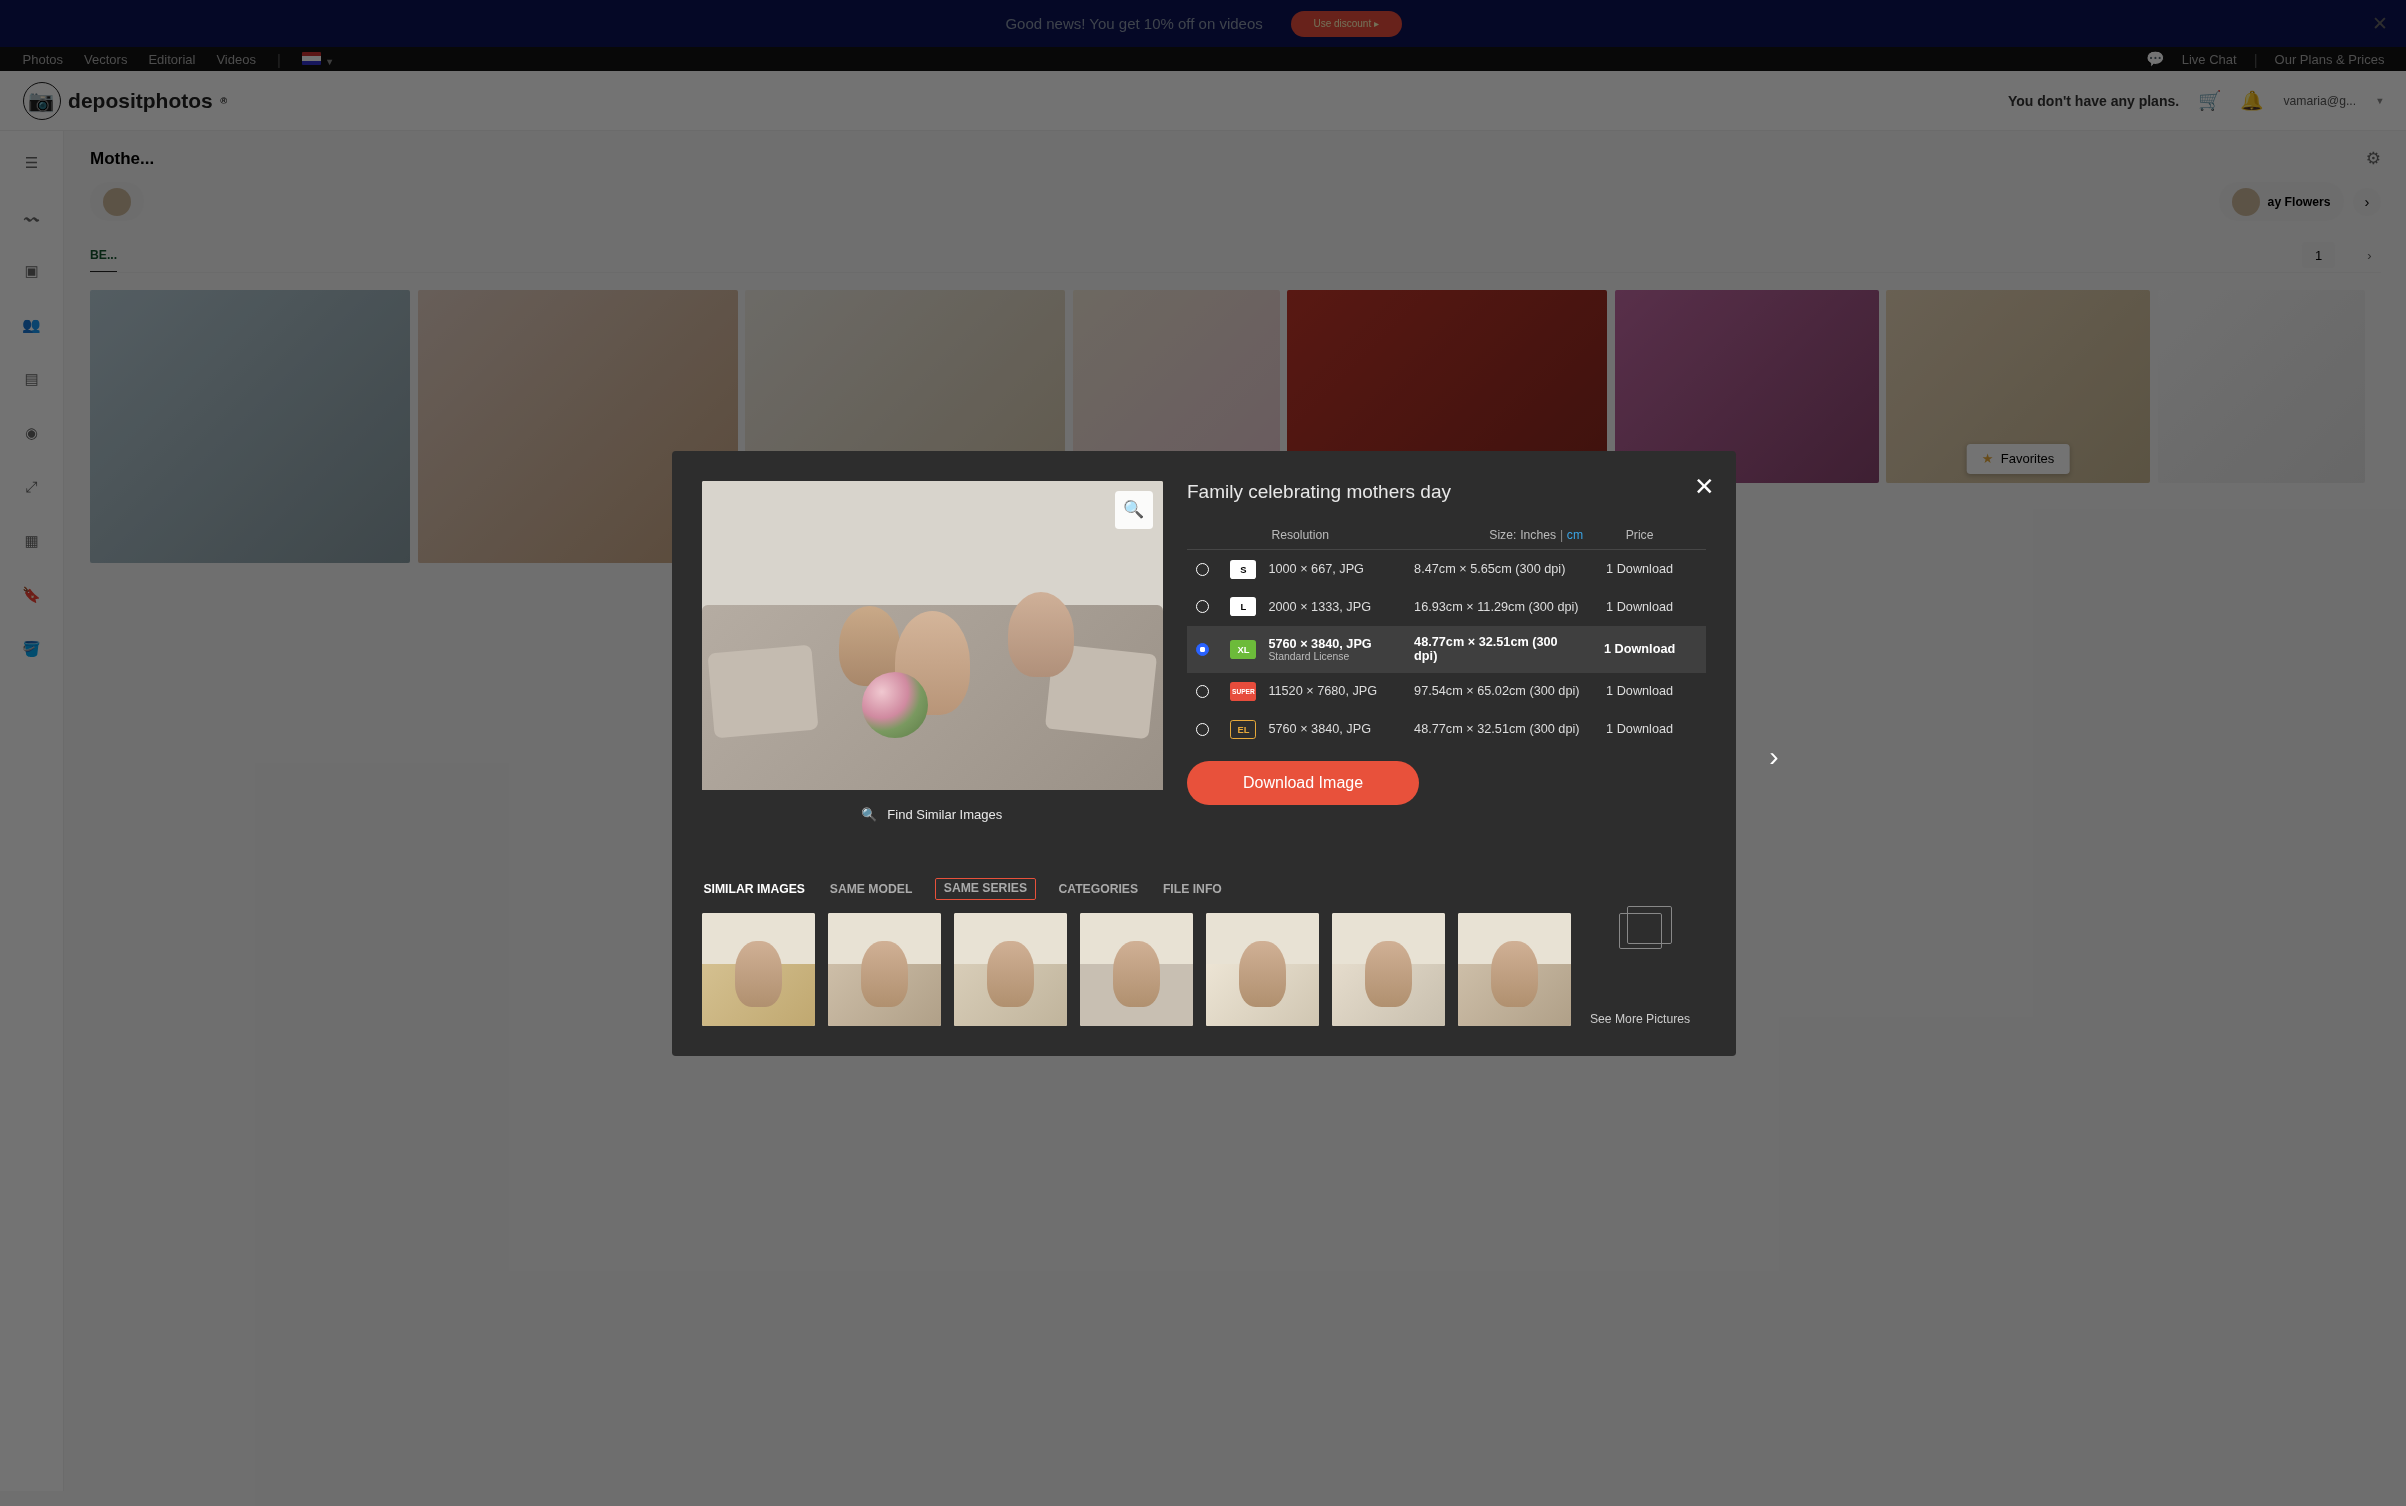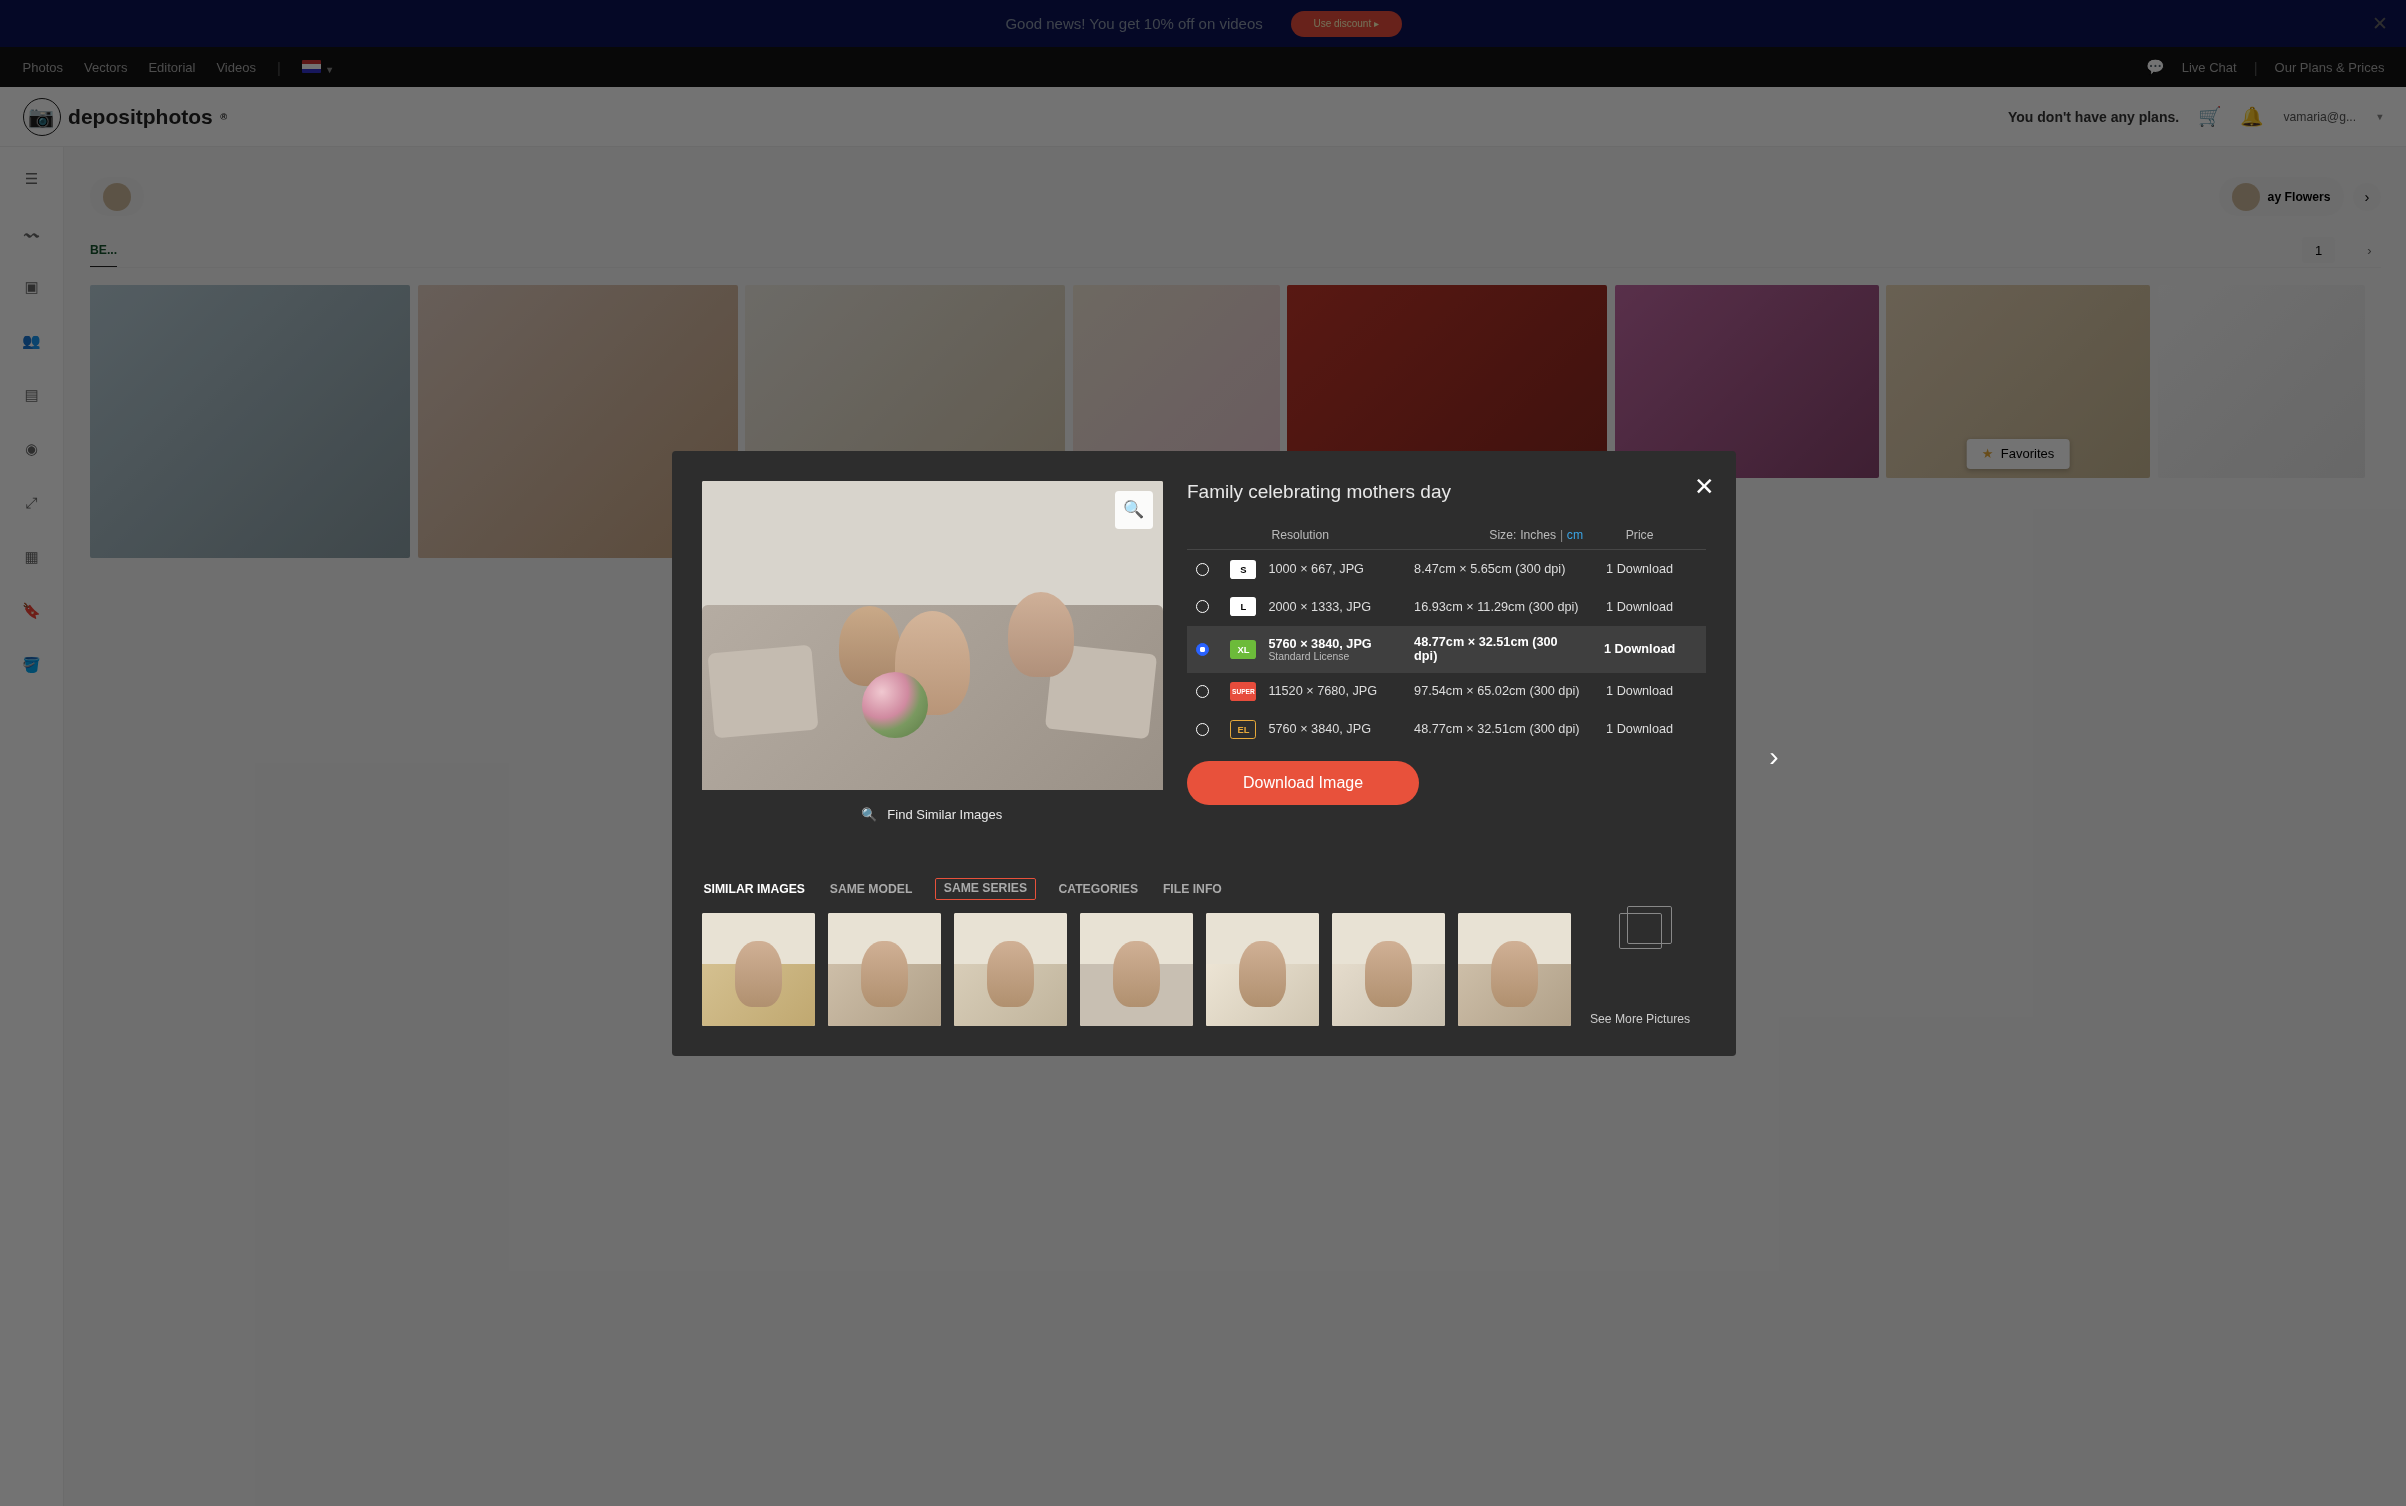--- a/index.html
+++ b/index.html
@@ -5,21 +5,21 @@
 * { margin: 0; padding: 0; box-sizing: border-box; }
 body { font-family: -apple-system, BlinkMacSystemFont, "Segoe UI", Arial, sans-serif; background: #f5f5f5; width: 2407px; height: 1507px; transform-origin: top left; overflow: hidden; position: relative; }
 
 
 .promo-bar { background: #0d1256; height: 47px; display: flex; align-items: center; justify-content: center; gap: 28px; position: relative; }
 .promo-text { color: #8a96a8; font-size: 15px; }
 .promo-btn { background: #e74c3c; color: #fef9c3; border: none; padding: 7.5px 22.6px; border-radius: 19px; font-size: 10px; cursor: pointer; }
 .promo-close { position: absolute; right: 19px; color: #666; font-size: 19px; cursor: pointer; }
 
 
-.top-nav { background: #121212; height: 40px; display: flex; align-items: center; padding: 0 22.6px; justify-content: space-between; }
+.top-nav { background: #121212; height: 24px; display: flex; align-items: center; padding: 0 22.6px; justify-content: space-between; }
 .top-nav-left { display: flex; align-items: center; gap: 21px; }
 .top-nav-link { color: #aaa; font-size: 13px; cursor: pointer; text-decoration: none; }
 .nav-divider { color: #555; }
 .flag { width: 19px; height: 13px; background: linear-gradient(to bottom, #c33 33%, #fff 33%, #fff 66%, #33c 66%); display: inline-block; border-radius: 0.9px; }
 .top-nav-right { display: flex; align-items: center; gap: 17px; }
 
 
 .header { background: #fff; height: 60px; display: flex; align-items: center; padding: 0 22.6px; justify-content: space-between; border-bottom: 0.9px solid #eee; }
 .logo { display: flex; align-items: center; gap: 7.5px; font-size: 21px; font-weight: 600; color: #222; }
 .logo-icon { width: 38px; height: 38px; border: 1.9px solid #222; border-radius: 50%; display: flex; align-items: center; justify-content: center; }
@@ -176,20 +176,24 @@
     <div class="side-icon">👥</div>
     <div class="side-icon">▤</div>
     <div class="side-icon">◉</div>
     <div class="side-icon">⤢</div>
     <div class="side-icon">▦</div>
     <div class="side-icon">🔖</div>
     <div class="side-icon">🪣</div>
   </div>
 
   <div class="content">
+    <div class="topic-bar">
+      <span class="topic-title">Mothe...</span>
+      <span class="gear-icon">⚙</span>
+    </div>
 
     <div class="tag-row">
       <div class="tag-pill">
           <span class="tag-thumb"></span>
         </div>
       <div style="flex:1"></div>
       <div class="tag-pill">
           <span class="tag-thumb"></span>
           <span>ay Flowers</span>
         </div>

